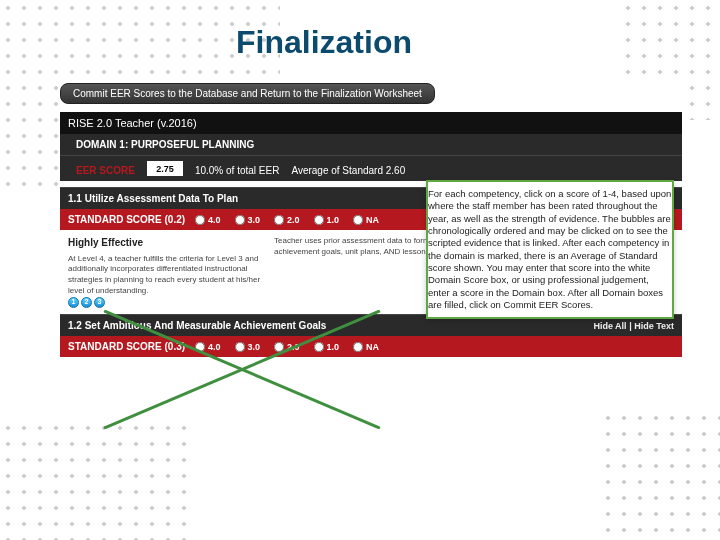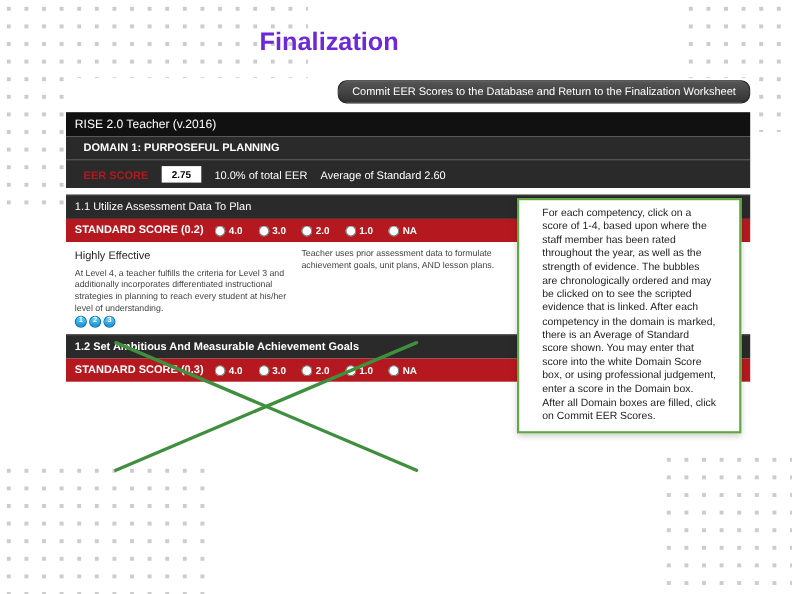--- a/index.html
+++ b/index.html
@@ -2,44 +2,44 @@
 <html><head>
 <meta charset="utf-8">
 <style>
 *{box-sizing:border-box;margin:0;padding:0}
 body{width:720px;height:540px;font-family:Arial,sans-serif;background:#fff;position:relative;overflow:hidden}
 .dots{position:absolute;background-image:radial-gradient(circle,#ccc 2px,transparent 2px);background-size:16px 16px;z-index:0}
 .dots.tl{top:0;left:0;width:280px;height:190px}
 .dots.tr{top:0;right:0;width:100px;height:120px}
 .dots.bl{bottom:0;left:0;width:190px;height:120px}
 .dots.br{bottom:0;right:0;width:120px;height:130px}
-.title{position:relative;z-index:2;font-size:23px;font-weight:bold;color:#6d28d9;padding:24px 0 0 236px}
+.title{position:relative;z-index:2;font-size:32px;font-weight:bold;color:#0c4a6e;padding:24px 0 0 236px}
 .stage{position:relative;z-index:2;margin:20px 38px 0 60px;background:#fff}
 .instruct{font-size:9px;color:#666;text-align:center;padding:6px 0 4px}
 .instruct .red{color:#c00}
-.btn-row{display:flex;justify-content:flex-end;padding:2px 0 8px}
+.btn-row{display:flex;justify-content:flex-start;padding:2px 0 8px}
 .commit-btn{background:linear-gradient(#555,#333);color:#fff;border:1px solid #222;border-radius:8px;font-size:10px;padding:4px 12px;cursor:pointer}
 .bar{color:#fff;font-size:10px;padding:5px 8px;display:flex;align-items:center;gap:10px}
 .bar.black{background:#111;font-weight:normal;font-size:11px}
 .bar.dark{background:#2a2a2a;border-top:1px solid #444}
 .bar.red{background:#b5191f;font-weight:bold}
 .domain-row{background:#2a2a2a;color:#fff;font-size:10px;padding:5px 16px;display:flex;align-items:flex-end;gap:12px}
 .eer-label{color:#b5191f;font-weight:bold}
 .eer-input{width:36px;height:15px;background:#fff;color:#000;border:none;font-size:9px;text-align:center;font-weight:bold}
 .radios{display:flex;gap:14px;align-items:flex-start;color:#fff;font-size:9px}
 .rad{display:inline-flex;align-items:center;gap:3px}
 .rad input{width:10px;height:10px;accent-color:#fff}
 .hide-links{margin-left:auto;color:#eee;font-size:9px}
 .gap{height:6px;background:#fff}
 .cols{display:flex;gap:12px;padding:6px 8px;background:#fff}
 .col{flex:1;font-size:8px;color:#444;line-height:1.35}
-.col h4{font-size:10px;color:#222;margin-bottom:4px;font-weight:normal}
+.col h4{font-size:10px;color:#222;margin-bottom:4px;font-weight:bold}
 .bubbles{display:inline-flex;gap:2px;vertical-align:middle}
 .bub{width:11px;height:11px;border-radius:50%;background:linear-gradient(#5bd3ff,#1a8fd6);border:1px solid #0d6fa8;display:inline-flex;align-items:center;justify-content:center;color:#fff;font-size:7px;font-weight:bold}
-.tooltip{position:absolute;z-index:5;top:180px;right:46px;width:204px;background:#fff;border:2px solid #5fa843;padding:6px 21px;font-size:9.5px;line-height:1.3;color:#222;box-shadow:0 2px 6px rgba(0,0,0,0.2)}
+.tooltip{position:absolute;z-index:5;top:180px;right:46px;width:248px;background:#fff;border:2px solid #5fa843;padding:6px 0;font-size:9.5px;line-height:1.3;color:#222;box-shadow:0 2px 6px rgba(0,0,0,0.2)}
 .xmark{position:absolute;z-index:4;top:298px;left:92px;width:300px;height:140px;pointer-events:none}
 .xmark::before,.xmark::after{content:'';position:absolute;top:50%;left:0;width:100%;height:3px;background:#3f8f3f;border-radius:2px}
 .xmark::before{transform:rotate(23deg)}
 .xmark::after{transform:rotate(-23deg)}
 </style>
 </head>
 <body>
 <div class="dots tl"></div>
 <div class="dots tr"></div>
 <div class="dots bl"></div>
@@ -59,21 +59,21 @@
   </div>
   <div class="domain-row" style="border-top:1px solid #444">
     <span class="eer-label">EER SCORE</span>
     <input class="eer-input" value="2.75" style="">
     <span>10.0% of total EER</span>
     <span>Average of Standard 2.60</span>
   </div>
 
   <div class="gap"></div>
 
-  <div class="bar dark" style="font-weight:normal">1.1 Utilize Assessment Data To Plan</div>
+  <div class="bar dark" style="font-weight:bold">1.1 Utilize Assessment Data To Plan</div>
   <div class="bar red">
     <span>STANDARD SCORE (0.2)</span>
     <span class="radios">
       <label class="rad">
           <input type="radio" style="">
           <span>4.0</span>
         </label>
       <label class="rad">
           <input type="radio" style="">
           <span>3.0</span>

